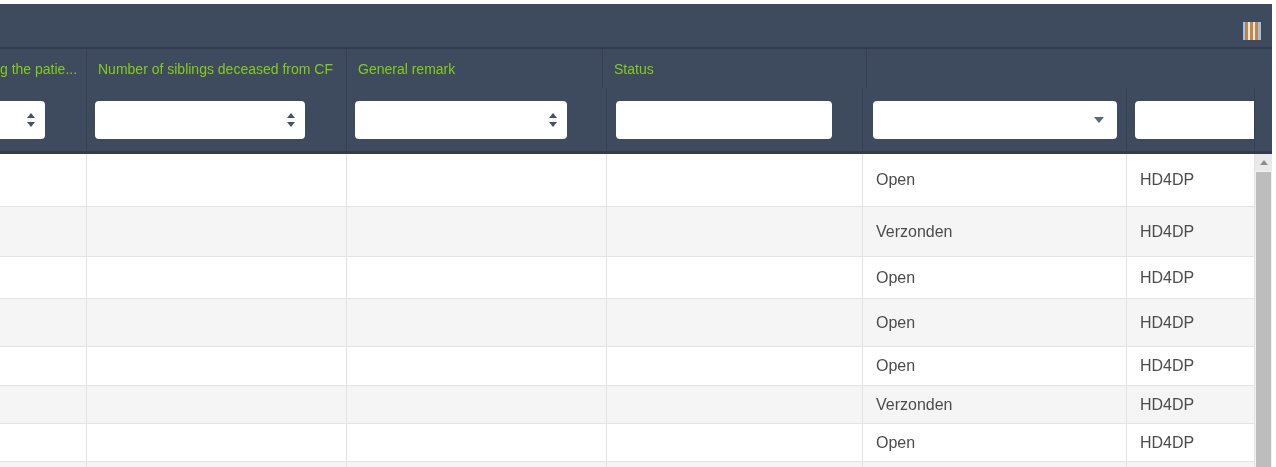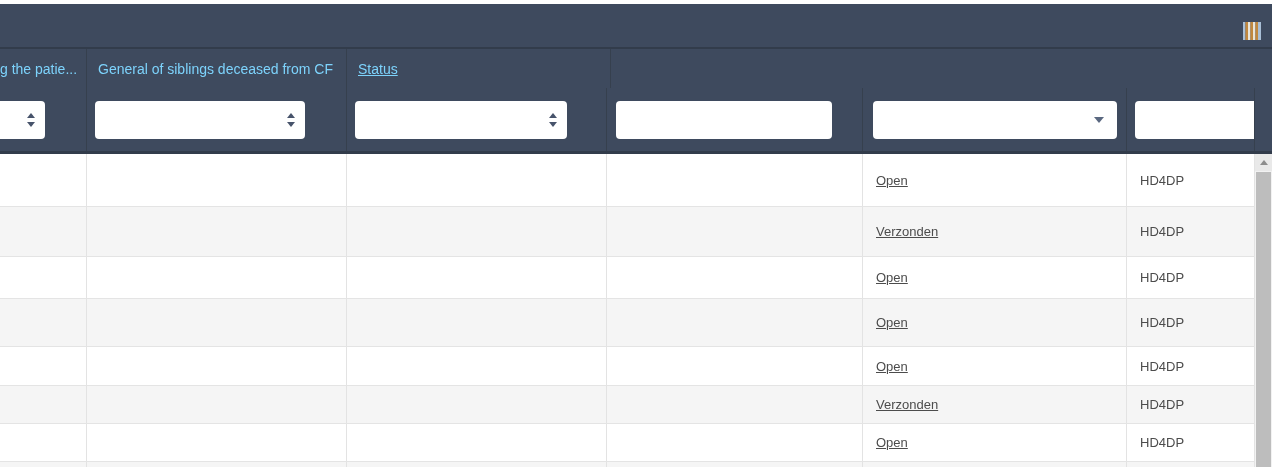--- a/index.html
+++ b/index.html
@@ -7,26 +7,26 @@
   .page { position:relative; width:1276px; height:467px; background:#fff; overflow:hidden;
           font-family:"Liberation Sans", sans-serif; }
   .grid { position:absolute; left:0; top:4px; width:1272px; }
 
   
   .toolbar { position:relative; height:43px; background:#3e4a5e; border-bottom:2px solid #323c4b; }
   .col-chooser { position:absolute; top:18px; right:11px; width:18px; height:18px; cursor:pointer; }
 
   .hrow { display:flex; height:39px; background:#3e4a5e; }
   .hcell { box-sizing:border-box; display:flex; align-items:center; padding-left:11px;
-           color:#7dd3fc; font-size:14px; white-space:nowrap; overflow:hidden;
+           color:#84cc16; font-size:14px; white-space:nowrap; overflow:hidden;
            border-right:1px solid #36404e; cursor:pointer; }
   .hcell.c1 { padding-left:0; }
   .hspacer { flex:1; background:#3e4a5e; }
 
-  .c1{width:87px;} .c2{width:260px;} .c3{width:260px;} .c4{width:256px;} .c5{width:264px;text-decoration:underline;} .c6{width:128px;}
+  .c1{width:87px;} .c2{width:260px;} .c3{width:260px;} .c4{width:256px;} .c5{width:264px;} .c6{width:128px;}
 
   .frow { display:flex; height:63px; background:#3e4a5e; border-bottom:3px solid #323c4b; }
   .fcell { box-sizing:border-box; position:relative; border-right:1px solid #36404e; }
   .fcell.c6 { overflow:hidden; }
 
   .ninput, .tinput-wrap { position:absolute; top:13px; height:38px; background:#fff; border-radius:4px; }
   .ninput input, .tinput-wrap input { position:absolute; left:0; top:0; width:100%; height:100%;
       border:none; outline:none; background:transparent; box-sizing:border-box; padding:0 26px 0 10px;
       font-size:14px; color:#444; font-family:"Liberation Sans", sans-serif; }
   .tinput-wrap input { padding:0 10px; }
@@ -40,21 +40,21 @@
   .fselect { position:absolute; top:13px; height:38px; background:#fff; border-radius:4px; cursor:pointer; }
   .sel-arrow { position:absolute; right:13px; top:50%; transform:translateY(-50%); width:0; height:0;
                border-left:5px solid transparent; border-right:5px solid transparent;
                border-top:6px solid #5a6880; }
 
   
   .gbody { width:1255px; background:#fff; }
   .row { display:flex; box-sizing:border-box; border-bottom:1px solid #e4e4e4; background:#fff; }
   .row.alt { background:#f5f5f5;justify-content:center; }
   .cell { box-sizing:border-box; border-right:1px solid #e3e3e3; display:flex; align-items:center;
-          padding-left:13px; font-size:13px; color:#4c4c4c; white-space:nowrap; overflow:hidden; }
+          padding-left:13px; font-size:16px; color:#4c4c4c; white-space:nowrap; overflow:hidden; }
 
   
   .vscroll { position:absolute; left:1255px; top:150px; width:17px; height:313px; background:#f2f2f2; }
   .sbtn { height:17px; background:#e9e9e9; display:flex; align-items:center; justify-content:center; cursor:pointer; }
   .sarrow { width:0; height:0; border-left:4px solid transparent; border-right:4px solid transparent;
             border-bottom:5px solid #8d8d8d; }
   .sthumb { position:absolute; left:1px; top:18px; width:15px; height:295px; background:#bdbdbd; cursor:grab; }
 </style>
 </head>
 <body>
@@ -74,21 +74,24 @@
           <rect x="15" y="0" width="3" height="18" fill="#a9bfd6"></rect>
         </svg>
       </div>
     </div>
 
     <div class="hrow">
       <div class="hcell c1">
         <span>g the patie...</span>
       </div>
       <div class="hcell c3">
-        <span>General of siblings deceased from CF</span>
+        <span>Number of siblings deceased from CF</span>
+      </div>
+      <div class="hcell c4">
+        <span>General remark</span>
       </div>
       <div class="hcell c5">
         <span>Status</span>
       </div>
       <div class="hspacer"></div>
     </div>
 
     <div class="frow">
       <div class="fcell c1">
         <div class="ninput" style="left:-58px; width:103px;">

